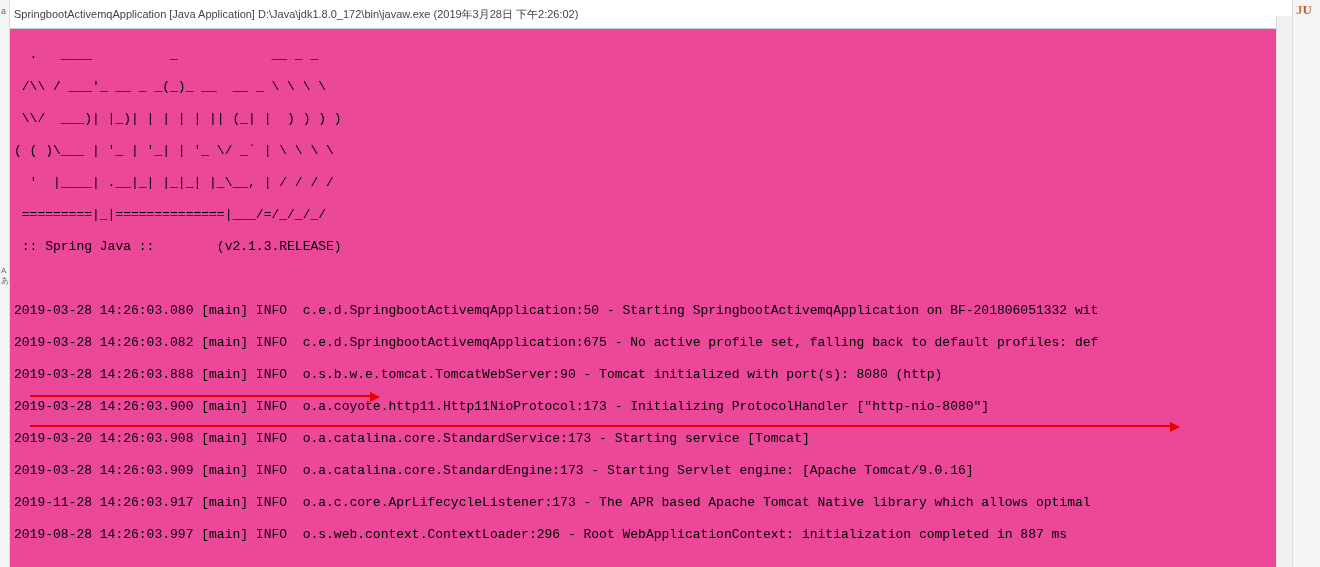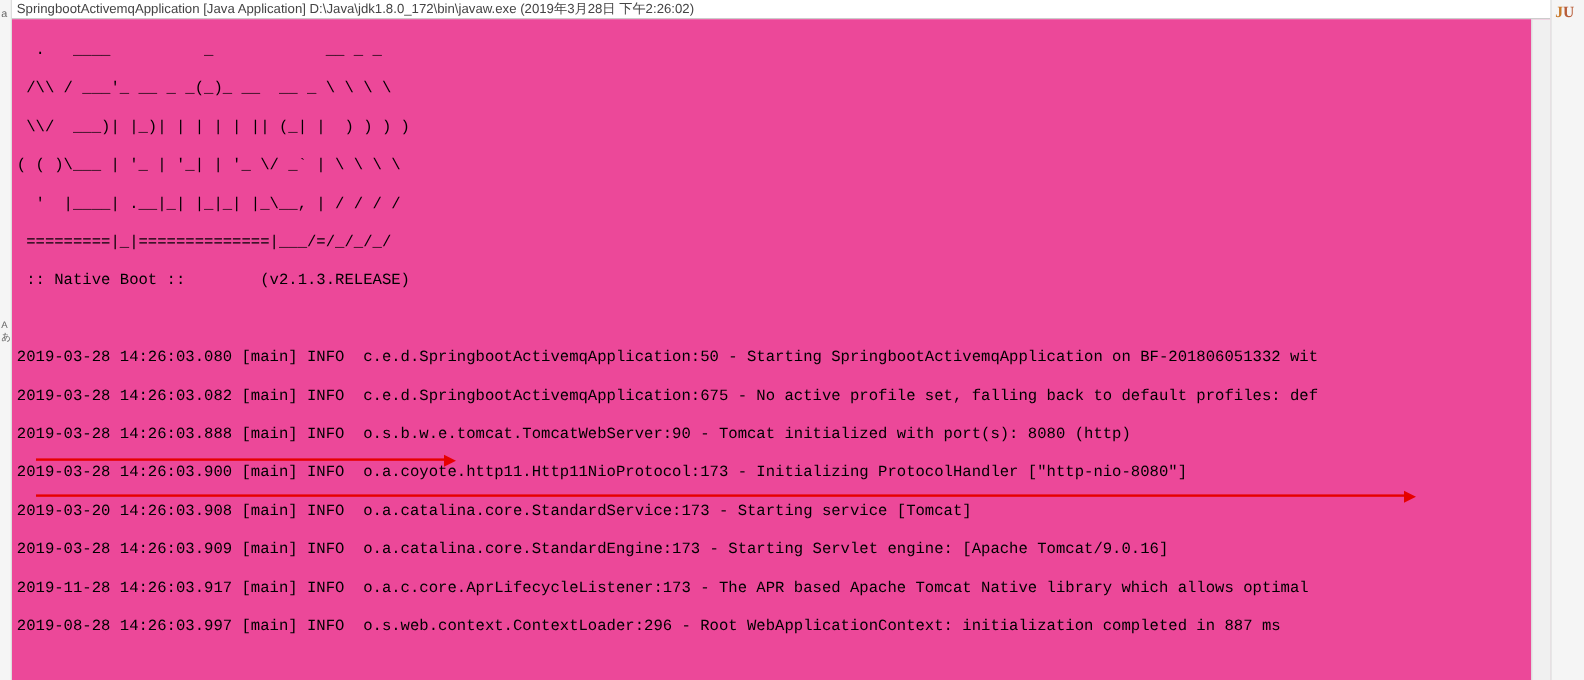--- a/index.html
+++ b/index.html
@@ -27,21 +27,21 @@
     }
     .main-panel {
       flex: 1;
       display: flex;
       flex-direction: column;
       position: relative;
     }
     .header-bar {
       height: 16px;
       border-bottom: 1px solid #ccc;
-      padding: 1px 4px;
+      padding: 14px 4px;
       font-size: 11px;
       color: #444;
       display: flex;
       align-items: center;
     }
     .console-area {
       flex: 1;
       background: #ec4899;
       padding: 2px 4px;
       position: relative;
@@ -113,21 +113,21 @@
     <span>SpringbootActivemqApplication [Java Application] D:\Java\jdk1.8.0_172\bin\javaw.exe (2019年3月28日 下午2:26:02)</span>
   </div>
   <div class="console-area">
     <div class="console-content">
 <div class="log-line">  .   ____          _            __ _ _</div>
 <div class="log-line"> /\\ / ___'_ __ _ _(_)_ __  __ _ \ \ \ \</div>
 <div class="log-line"> \\/  ___)| |_)| | | | | || (_| |  ) ) ) )</div>
 <div class="log-line">( ( )\___ | '_ | '_| | '_ \/ _` | \ \ \ \</div>
 <div class="log-line">  '  |____| .__|_| |_|_| |_\__, | / / / /</div>
 <div class="log-line"> =========|_|==============|___/=/_/_/_/</div>
-<div class="log-line"> :: Native Boot ::        (v2.1.3.RELEASE)</div>
+<div class="log-line"> :: Spring Java ::        (v2.1.3.RELEASE)</div>
 <div class="log-line"> </div>
 <div class="log-line">2019-03-28 14:26:03.080 [main] INFO  c.e.d.SpringbootActivemqApplication:50 - Starting SpringbootActivemqApplication on BF-201806051332 wit</div>
 <div class="log-line">2019-03-28 14:26:03.082 [main] INFO  c.e.d.SpringbootActivemqApplication:675 - No active profile set, falling back to default profiles: def</div>
 <div class="log-line">2019-03-28 14:26:03.888 [main] INFO  o.s.b.w.e.tomcat.TomcatWebServer:90 - Tomcat initialized with port(s): 8080 (http)</div>
 <div class="log-line">2019-03-28 14:26:03.900 [main] INFO  o.a.coyote.http11.Http11NioProtocol:173 - Initializing ProtocolHandler ["http-nio-8080"]</div>
 <div class="log-line">2019-03-20 14:26:03.908 [main] INFO  o.a.catalina.core.StandardService:173 - Starting service [Tomcat]</div>
 <div class="log-line">2019-03-28 14:26:03.909 [main] INFO  o.a.catalina.core.StandardEngine:173 - Starting Servlet engine: [Apache Tomcat/9.0.16]</div>
 <div class="log-line">2019-11-28 14:26:03.917 [main] INFO  o.a.c.core.AprLifecycleListener:173 - The APR based Apache Tomcat Native library which allows optimal </div>
 <div class="log-line">2019-08-28 14:26:03.997 [main] INFO  o.s.web.context.ContextLoader:296 - Root WebApplicationContext: initialization completed in 887 ms</div>
 

